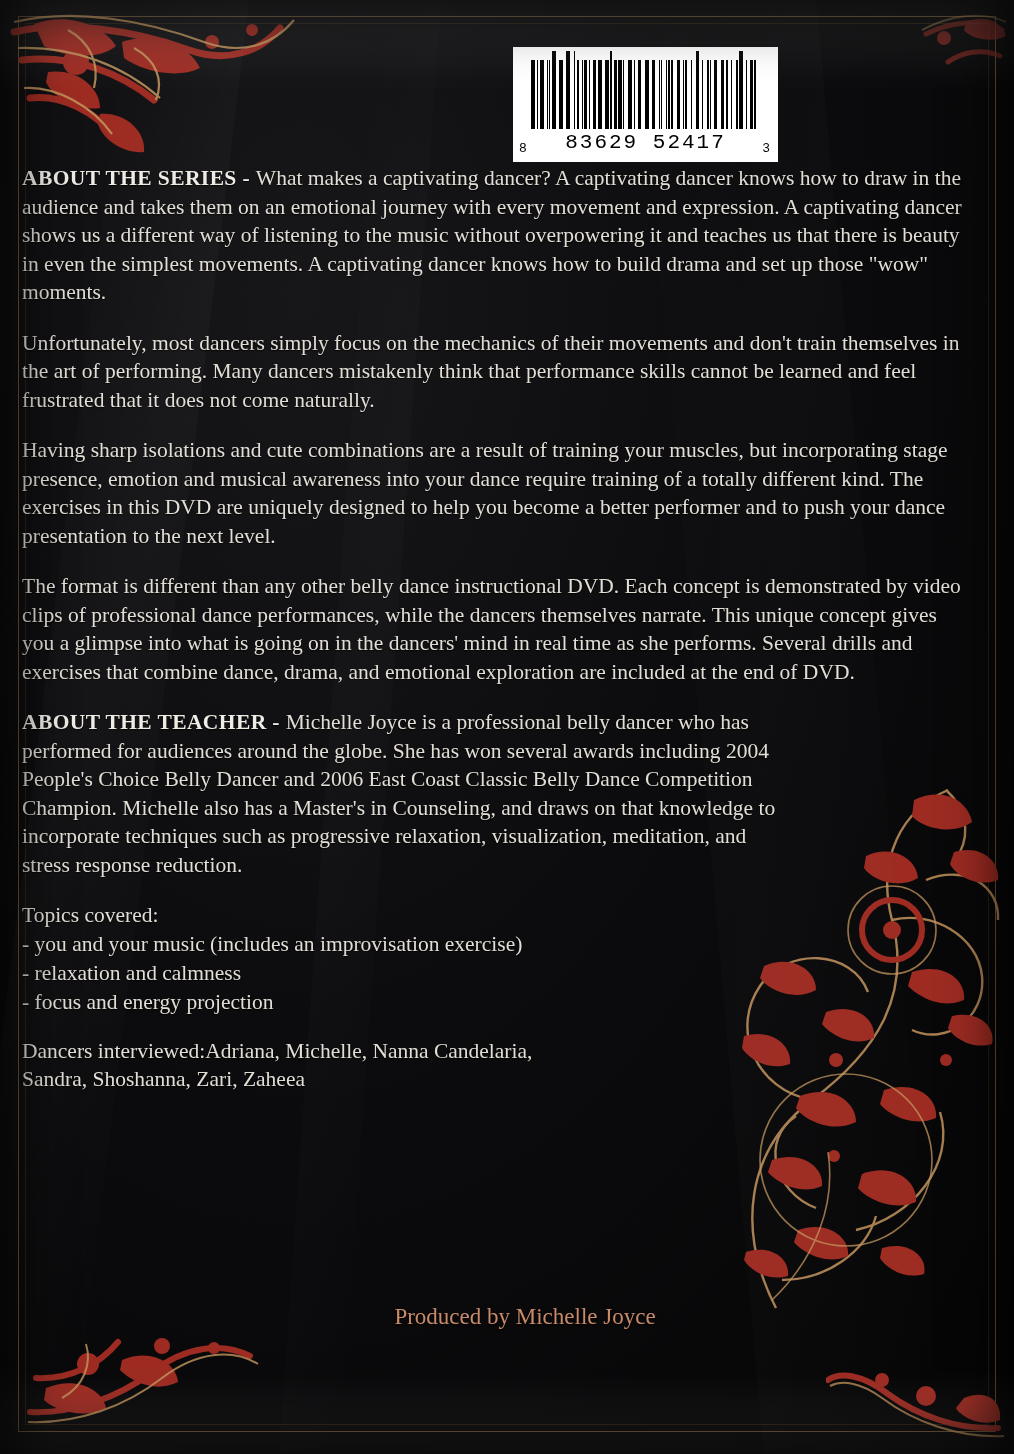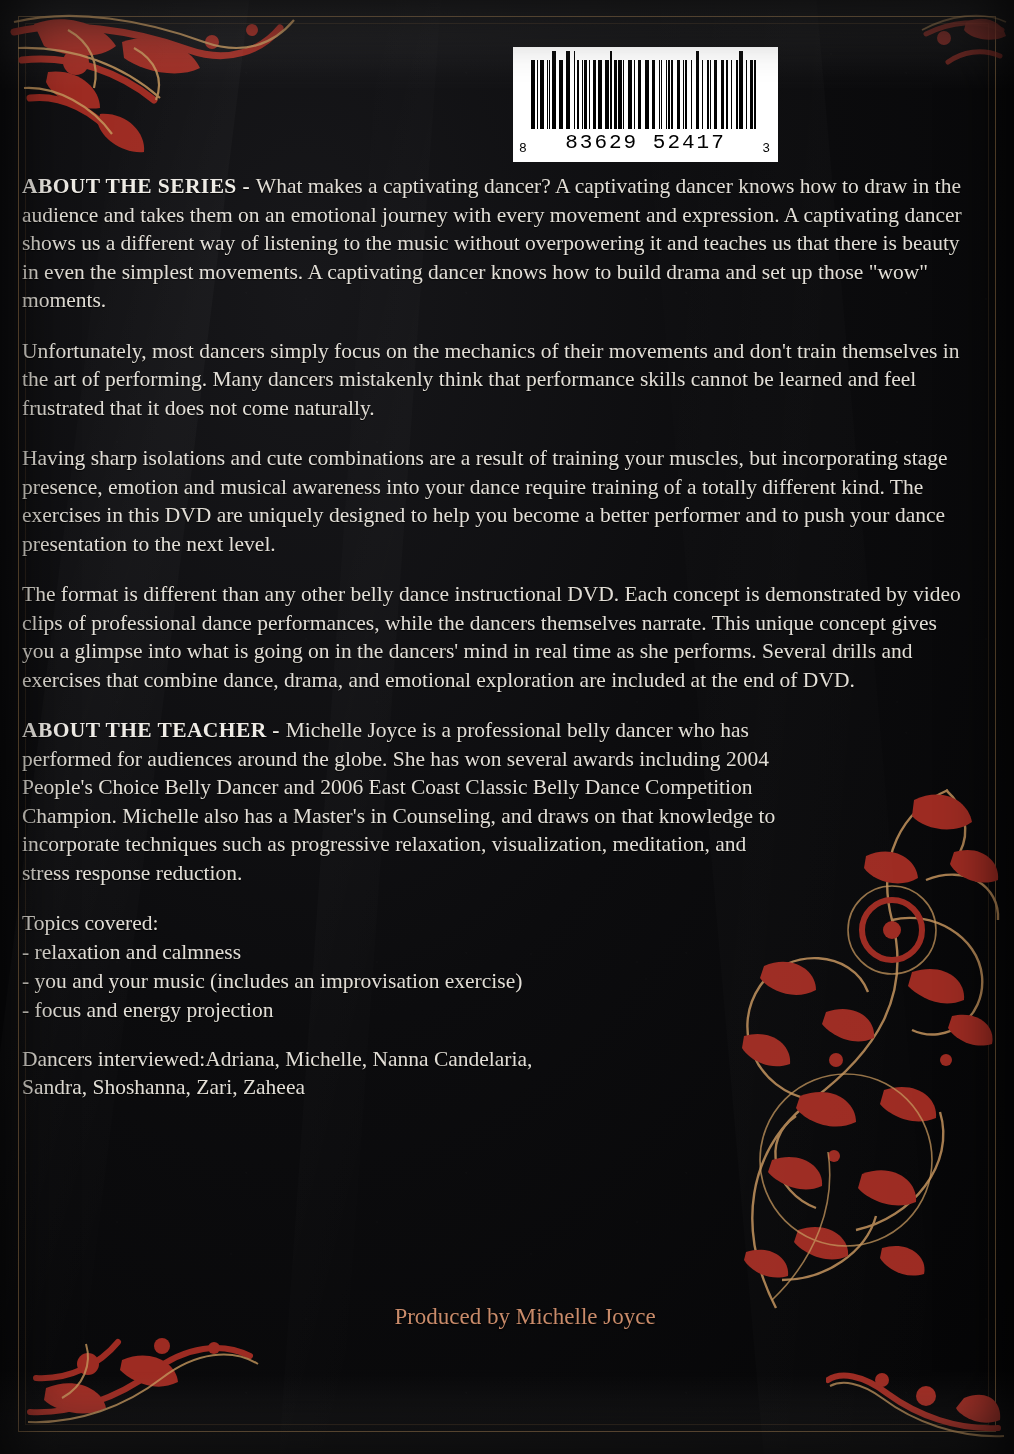--- a/index.html
+++ b/index.html
@@ -116,21 +116,21 @@
     font-size: 13px;
     top: 6px;
   }
   #barcode-digits .left-d { left: 2px; }
   #barcode-digits .right-d { right: 2px; }
 
   
   #content {
     position: absolute;
     left: 22px;
-    top: 172px;
+    top: 164px;
     width: 950px;
     color: #e2ded6;
     font-size: 21.5px;
     line-height: 28.5px;
     text-shadow: 0 1px 1px rgba(0,0,0,.9);
   }
   .para {
     margin: 0 0 22px 0;
   }
   .para.tight { margin-bottom: 0; }
@@ -364,22 +364,22 @@
 
     <p class="para">Having sharp isolations and cute combinations are a result of training your muscles, but incorporating stage presence, emotion and musical awareness into your dance require training of a totally different kind.  The exercises in this DVD are uniquely designed to help you become a better performer and to push your dance presentation to the next level.</p>
 
     <p class="para">The format is different than any other belly dance instructional DVD.  Each concept is demonstrated by video clips of professional dance performances, while the dancers themselves narrate. This unique concept gives you a glimpse into what is going on in the dancers' mind in real time as she performs.  Several drills and exercises that combine dance, drama, and emotional exploration are included at the end of DVD.</p>
 
     <p class="para block-teacher">
       <span class="head">ABOUT THE TEACHER - </span><span>Michelle Joyce is a professional belly dancer who has performed for audiences around the globe. She has won several awards including 2004 People's Choice Belly Dancer and 2006 East Coast Classic Belly Dance Competition Champion.  Michelle also has a Master's in Counseling, and draws on that knowledge to incorporate techniques such as progressive relaxation, visualization, meditation, and stress response reduction.</span>
     </p>
 
     <p class="para tight">Topics covered:</p>
+    <p class="para topics">- you and your music (includes an improvisation exercise)</p>
     <p class="para topics">- relaxation and calmness</p>
-    <p class="para topics">- you and your music (includes an improvisation exercise)</p>
     <p class="para topics">- focus and energy projection</p>
 
     <p class="para tight" style="margin-top:20px;">
       <span>Dancers interviewed:</span><span>Adriana, Michelle, Nanna Candelaria,</span>
     </p>
     <p class="para">Sandra, Shoshanna, Zari, Zaheea</p>
   </div>
 
   <div id="footer">
     <div>Produced by Michelle Joyce</div>

